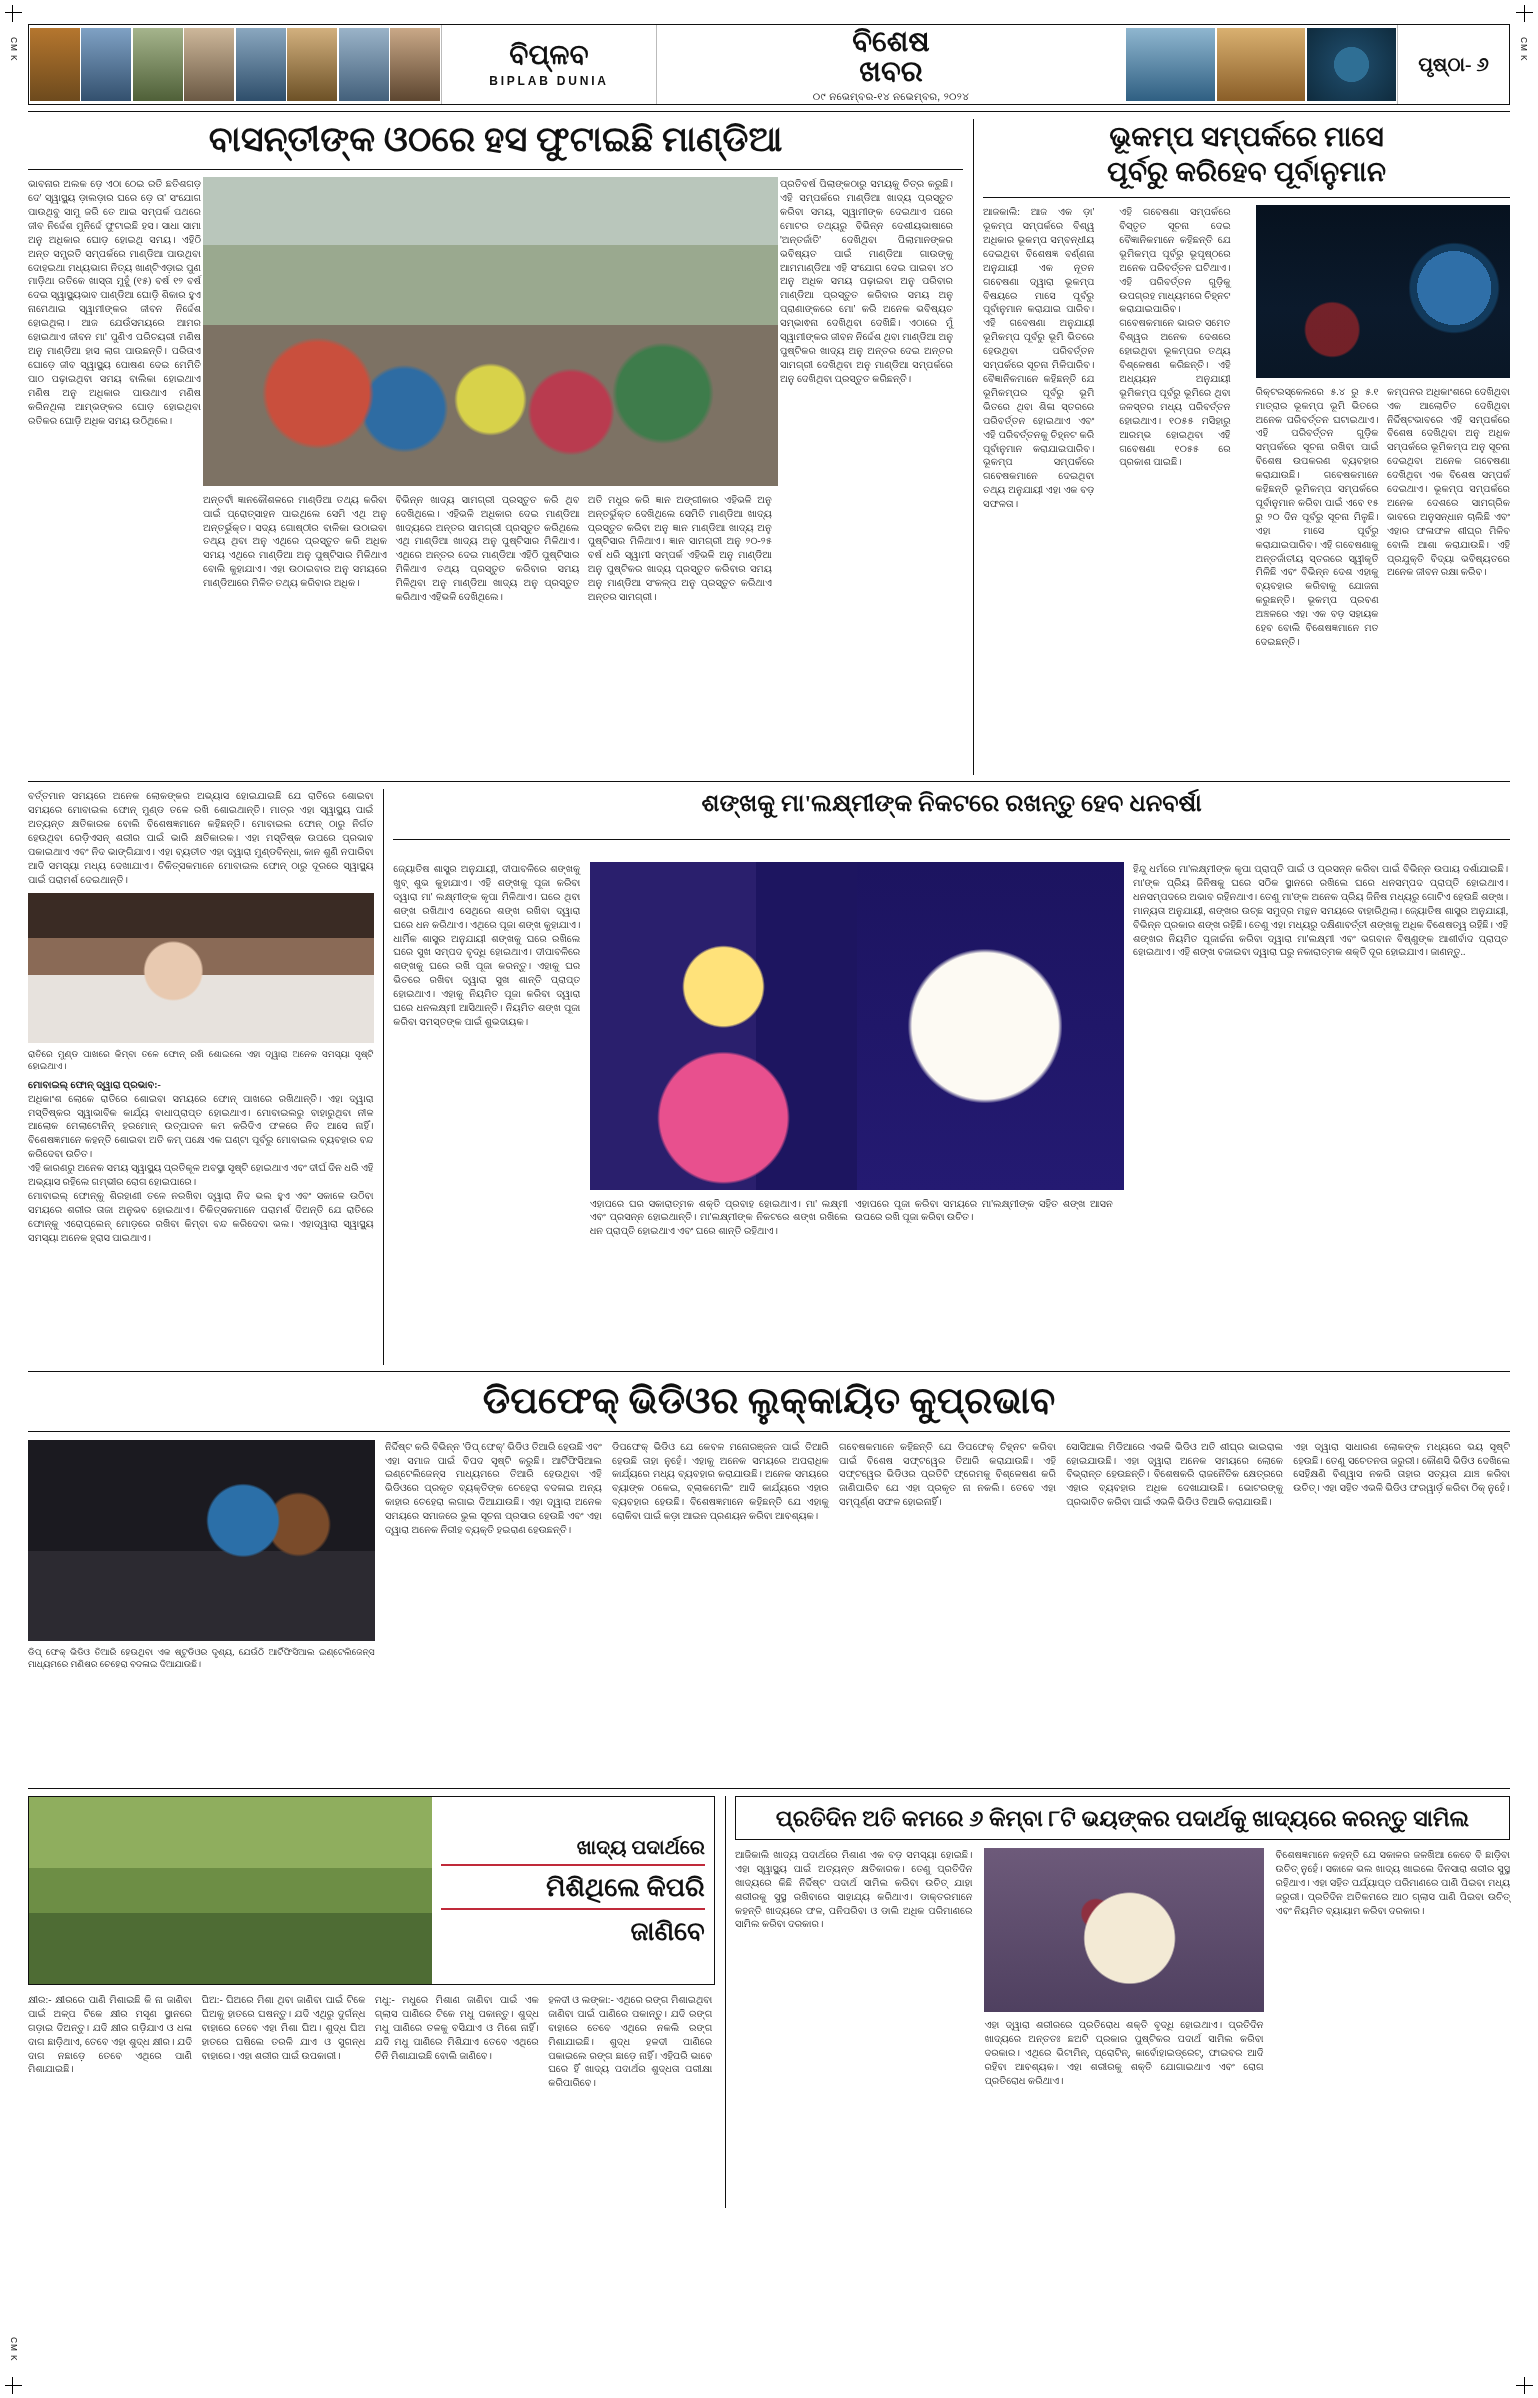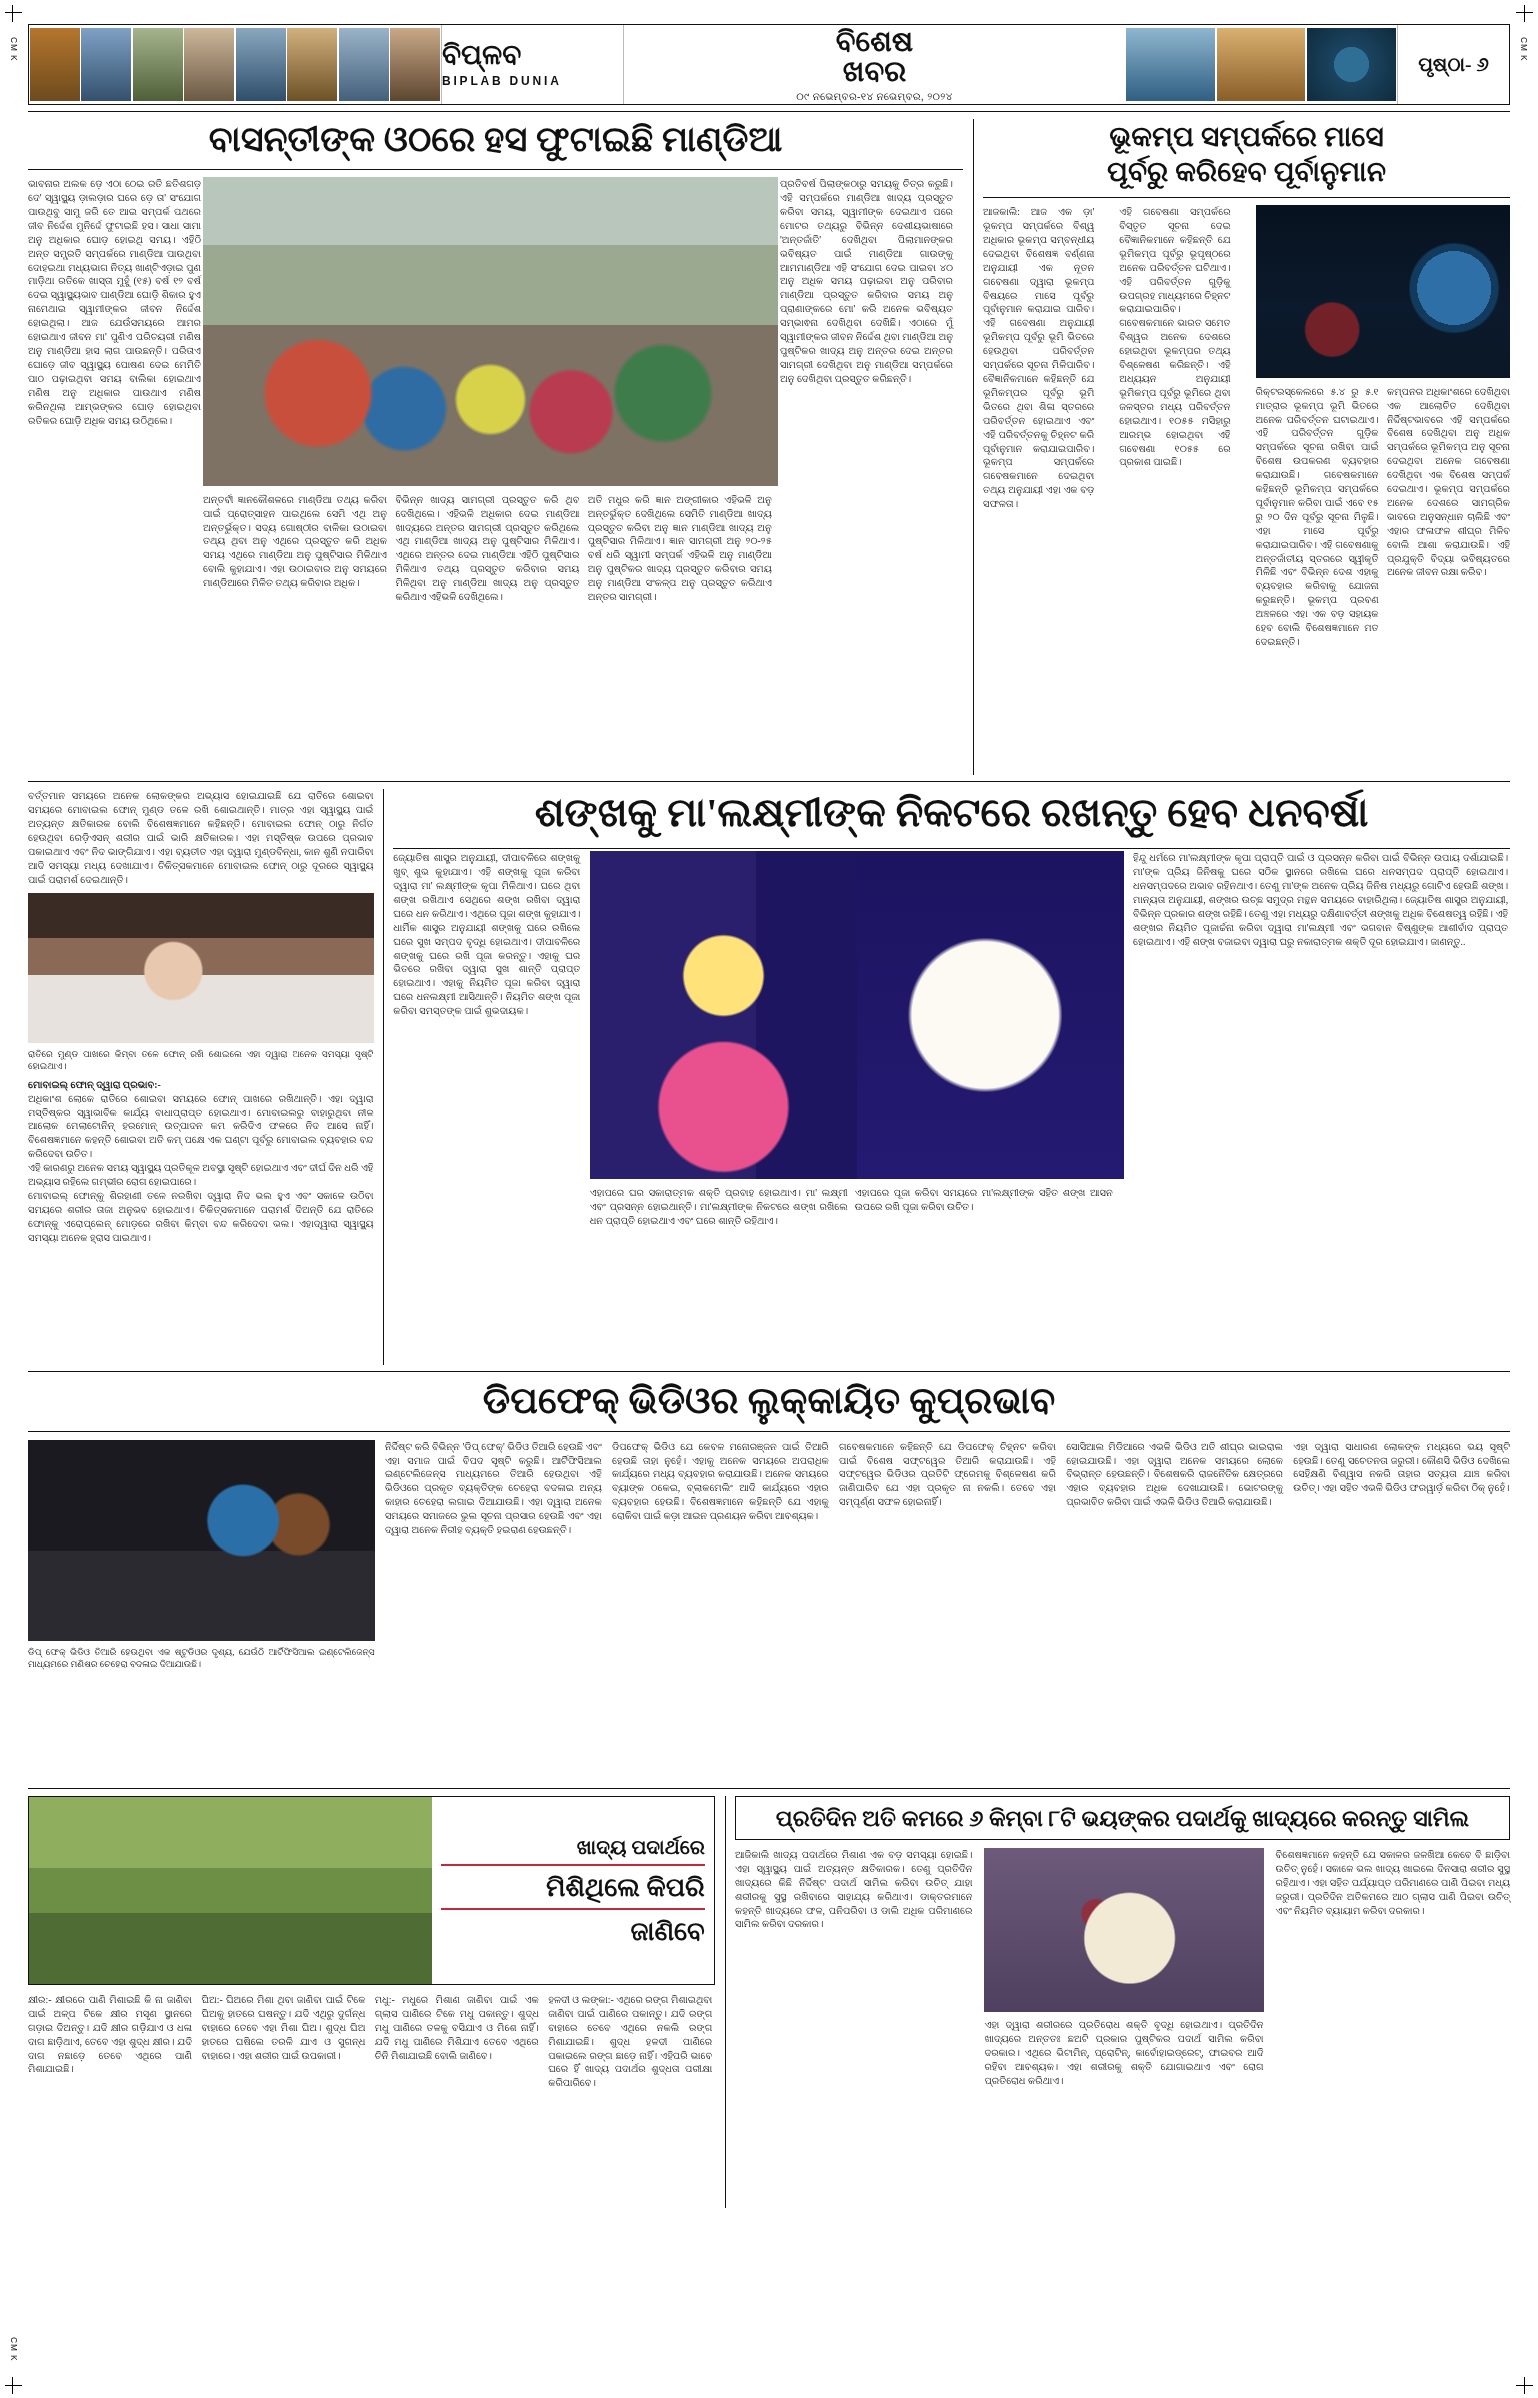--- a/index.html
+++ b/index.html
@@ -28,21 +28,21 @@
     border:1.9px solid #111;
     height:81px;
     display:flex;
     align-items:stretch;
     background:#fff;
     margin-bottom:5.6px;
   }
   .mh-photos { display:flex; width:412px; }
   .mh-photos .ph { flex:1; margin:2.8px 0.9px; background-size:cover; background-position:center; }
   .mh-logo {
-    width:183px; display:flex; flex-direction:column; justify-content:center;
+    width:216px; display:flex; flex-direction:column; align-items:center; justify-content:center;
     border-left:0.9px solid #bbb; border-right:0.9px solid #bbb;
   }
   .mh-logo .nameplate {
     font-family:"Liberation Serif", serif;
     font-size:28px; font-weight:bold; letter-spacing:0px; color:#111;
     line-height:1;
   }
   .mh-logo .subplate {
     font-family:"Liberation Sans", sans-serif;
     font-size:12px; letter-spacing:2.8px; font-weight:bold; margin-top:5.6px;
@@ -231,21 +231,21 @@
       <div class="col-text">ବର୍ତ୍ତମାନ ସମୟରେ ଅନେକ ଲୋକଙ୍କର ଅଭ୍ୟାସ ହୋଇଯାଇଛି ଯେ ରାତିରେ ଶୋଇବା ସମୟରେ ମୋବାଇଲ ଫୋନ୍ ମୁଣ୍ଡ ତଳେ ରଖି ଶୋଇଥାନ୍ତି। ମାତ୍ର ଏହା ସ୍ୱାସ୍ଥ୍ୟ ପାଇଁ ଅତ୍ୟନ୍ତ କ୍ଷତିକାରକ ବୋଲି ବିଶେଷଜ୍ଞମାନେ କହିଛନ୍ତି। ମୋବାଇଲ ଫୋନ୍ ଠାରୁ ନିର୍ଗତ ହେଉଥିବା ରେଡ଼ିଏସନ୍ ଶରୀର ପାଇଁ ଭାରି କ୍ଷତିକାରକ। ଏହା ମସ୍ତିଷ୍କ ଉପରେ ପ୍ରଭାବ ପକାଇଥାଏ ଏବଂ ନିଦ ଭାଙ୍ଗିଯାଏ। ଏହା ବ୍ୟତୀତ ଏହା ଦ୍ୱାରା ମୁଣ୍ଡବିନ୍ଧା, କାନ ଶୁଣି ନପାରିବା ଆଦି ସମସ୍ୟା ମଧ୍ୟ ଦେଖାଯାଏ। ଚିକିତ୍ସକମାନେ ମୋବାଇଲ ଫୋନ୍ ଠାରୁ ଦୂରରେ ସ୍ୱାସ୍ଥ୍ୟ ପାଇଁ ପରାମର୍ଶ ଦେଇଥାନ୍ତି।</div>
       <div class="photo ph-sleep" style="height:150px; margin:6.6px 0 4.7px 0;"></div>
       <div class="caption" style="margin-bottom:5.6px;">ରାତିରେ ମୁଣ୍ଡ ପାଖରେ କିମ୍ବା ତଳେ ଫୋନ୍ ରଖି ଶୋଇଲେ ଏହା ଦ୍ୱାରା ଅନେକ ସମସ୍ୟା ସୃଷ୍ଟି ହୋଇଥାଏ।</div>
       <div class="col-text" style="font-weight:bold;">ମୋବାଇଲ୍ ଫୋନ୍ ଦ୍ୱାରା ପ୍ରଭାବ:-</div>
       <div class="col-text">ଅଧିକାଂଶ ଲୋକେ ରାତିରେ ଶୋଇବା ସମୟରେ ଫୋନ୍ ପାଖରେ ରଖିଥାନ୍ତି। ଏହା ଦ୍ୱାରା ମସ୍ତିଷ୍କର ସ୍ୱାଭାବିକ କାର୍ଯ୍ୟ ବାଧାପ୍ରାପ୍ତ ହୋଇଥାଏ। ମୋବାଇଲରୁ ବାହାରୁଥିବା ନୀଳ ଆଲୋକ ମେଲାଟୋନିନ୍ ହରମୋନ୍ ଉତ୍ପାଦନ କମ କରିଦିଏ ଫଳରେ ନିଦ ଆସେ ନାହିଁ। ବିଶେଷଜ୍ଞମାନେ କହନ୍ତି ଶୋଇବା ଅତି କମ୍ ପକ୍ଷେ ଏକ ଘଣ୍ଟା ପୂର୍ବରୁ ମୋବାଇଲ ବ୍ୟବହାର ବନ୍ଦ କରିଦେବା ଉଚିତ।</div>
       <div class="col-text">ଏହି କାରଣରୁ ଅନେକ ସମୟ ସ୍ୱାସ୍ଥ୍ୟ ପ୍ରତିକୂଳ ଅବସ୍ଥା ସୃଷ୍ଟି ହୋଇଥାଏ ଏବଂ ଦୀର୍ଘ ଦିନ ଧରି ଏହି ଅଭ୍ୟାସ ରହିଲେ ଗମ୍ଭୀର ରୋଗ ହୋଇପାରେ।</div>
       <div class="col-text">ମୋବାଇଲ୍ ଫୋନ୍କୁ ଶିରହାଣୀ ତଳେ ନରଖିବା ଦ୍ୱାରା ନିଦ ଭଲ ହୁଏ ଏବଂ ସକାଳେ ଉଠିବା ସମୟରେ ଶରୀର ତାଜା ଅନୁଭବ ହୋଇଥାଏ। ଚିକିତ୍ସକମାନେ ପରାମର୍ଶ ଦିଅନ୍ତି ଯେ ରାତିରେ ଫୋନ୍କୁ ଏରୋପ୍ଲେନ୍ ମୋଡ଼ରେ ରଖିବା କିମ୍ବା ବନ୍ଦ କରିଦେବା ଭଲ। ଏହାଦ୍ୱାରା ସ୍ୱାସ୍ଥ୍ୟ ସମସ୍ୟା ଅନେକ ହ୍ରାସ ପାଇଥାଏ।</div>
     </div>
 
     <div style="width:1117px;">
-      <div class="headline" style="font-size:40px; border-bottom:1.9px solid #111; padding-bottom:11px; margin-bottom:2px;">ଶଙ୍ଖକୁ ମା'ଲକ୍ଷ୍ମୀଙ୍କ ନିକଟରେ ରଖନ୍ତୁ ହେବ ଧନବର୍ଷା</div>
+      <div class="headline" style="font-size:24px; border-bottom:1.9px solid #111; padding-bottom:21px; margin-bottom:22px;">ଶଙ୍ଖକୁ ମା'ଲକ୍ଷ୍ମୀଙ୍କ ନିକଟରେ ରଖନ୍ତୁ ହେବ ଧନବର୍ଷା</div>
       <div style="display:flex; gap:9.4px;">
         <div style="width:187px;" class="col-text">ଜ୍ୟୋତିଷ ଶାସ୍ତ୍ର ଅନୁଯାୟୀ, ଦୀପାବଳିରେ ଶଙ୍ଖକୁ ଖୁବ୍ ଶୁଭ କୁହାଯାଏ। ଏହି ଶଙ୍ଖକୁ ପୂଜା କରିବା ଦ୍ୱାରା ମା' ଲକ୍ଷ୍ମୀଙ୍କ କୃପା ମିଳିଥାଏ। ଘରେ ଥିବା ଶଙ୍ଖ ରଖିଥାଏ ସେଥିରେ ଶଙ୍ଖ ରଖିବା ଦ୍ୱାରା ଘରେ ଧନ କରିଥାଏ। ଏଥିରେ ପୂଜା ଶଙ୍ଖ କୁହାଯାଏ। ଧାର୍ମିକ ଶାସ୍ତ୍ର ଅନୁଯାୟୀ ଶଙ୍ଖକୁ ଘରେ ରଖିଲେ ଘରେ ସୁଖ ସମ୍ପଦ ବୃଦ୍ଧି ହୋଇଥାଏ। ଦୀପାବଳିରେ ଶଙ୍ଖକୁ ଘରେ ରଖି ପୂଜା କରନ୍ତୁ। ଏହାକୁ ଘର ଭିତରେ ରଖିବା ଦ୍ୱାରା ସୁଖ ଶାନ୍ତି ପ୍ରାପ୍ତ ହୋଇଥାଏ। ଏହାକୁ ନିୟମିତ ପୂଜା କରିବା ଦ୍ୱାରା ଘରେ ଧନଲକ୍ଷ୍ମୀ ଆସିଥାନ୍ତି। ନିୟମିତ ଶଙ୍ଖ ପୂଜା କରିବା ସମସ୍ତଙ୍କ ପାଇଁ ଶୁଭଦାୟକ।</div>
         <div style="width:534px;">
           <div style="display:flex; gap:0; height:328px;">
             <div class="photo ph-lakshmi" style="width:50%;"></div>
             <div class="photo ph-shankha" style="width:50%;"></div>
           </div>
           <div style="display:flex; gap:7px; margin-top:6.6px;">
             <div style="width:258px;" class="col-text">ଏହାପରେ ଘର ସକାରାତ୍ମକ ଶକ୍ତି ପ୍ରବାହ ହୋଇଥାଏ। ମା' ଲକ୍ଷ୍ମୀ ଏବଂ ପ୍ରସନ୍ନ ହୋଇଥାନ୍ତି। ମା'ଲକ୍ଷ୍ମୀଙ୍କ ନିକଟରେ ଶଙ୍ଖ ରଖିଲେ ଧନ ପ୍ରାପ୍ତି ହୋଇଥାଏ ଏବଂ ଘରେ ଶାନ୍ତି ରହିଥାଏ।</div>
             <div style="width:258px;" class="col-text">ଏହାପରେ ପୂଜା କରିବା ସମୟରେ ମା'ଲକ୍ଷ୍ମୀଙ୍କ ସହିତ ଶଙ୍ଖ ଆସନ ଉପରେ ରଖି ପୂଜା କରିବା ଉଚିତ।</div>

